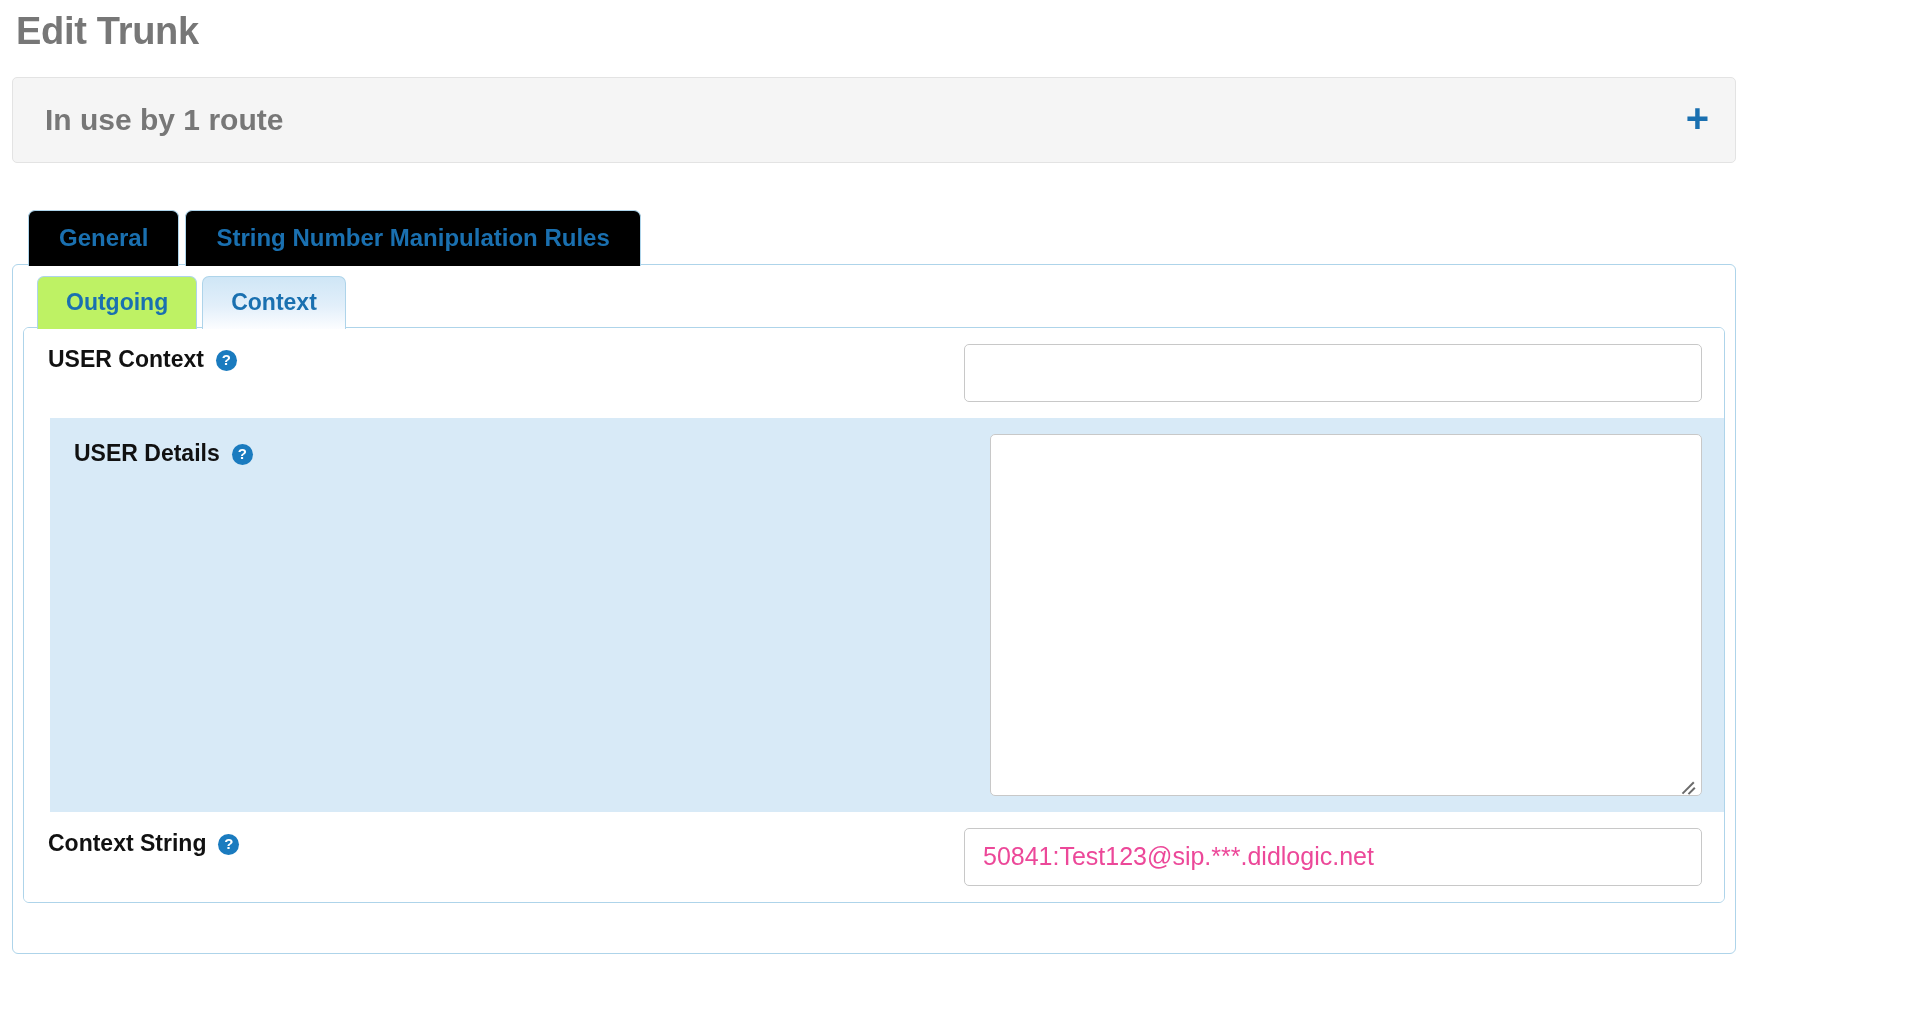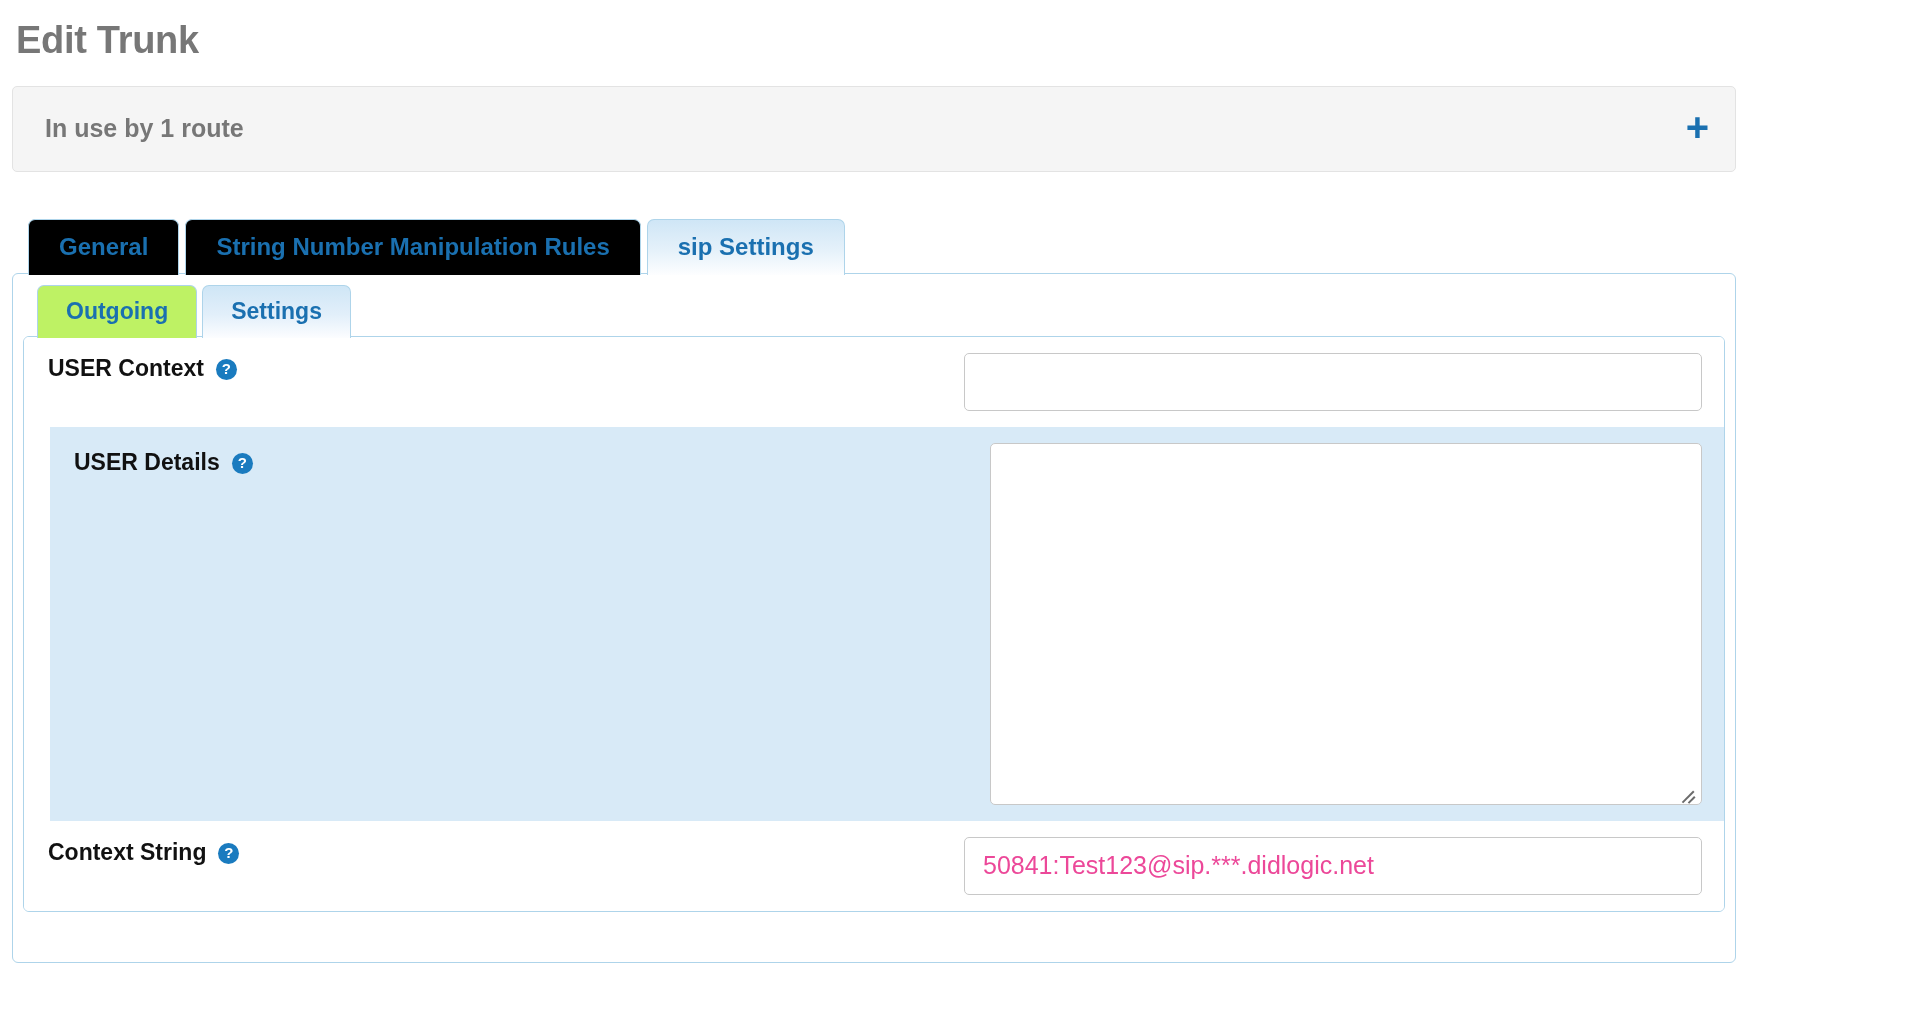--- a/index.html
+++ b/index.html
@@ -10,21 +10,21 @@
     height: 1030px;
     background: #ffffff;
     font-family: "Liberation Sans", sans-serif;
     overflow: hidden;
   }
 
   .page {
     position: relative;
     width: 1748px;
     height: 1030px;
-    padding: 12px 12px;
+    padding: 3px 12px;
   }
 
   
   .page-title {
     font-size: 38px;
     font-weight: bold;
     color: #777777;
     letter-spacing: -0.3px;
     padding: 8px 0 0 4px;
     margin: 0;
@@ -37,21 +37,21 @@
     height: 86px;
     background: #f5f5f5;
     border: 1px solid #e3e3e3;
     border-radius: 5px;
     display: flex;
     align-items: center;
     justify-content: space-between;
     padding: 0 26px 0 32px;
   }
   .usage-banner-text {
-    font-size: 25px;
+    font-size: 30px;
     font-weight: bold;
     color: #777777;
   }
   .plus-icon {
     color: #1a70b0;
     font-size: 40px;
     font-weight: bold;
     line-height: 1;
     cursor: pointer;
     user-select: none;
@@ -245,33 +245,30 @@
 
   <div class="tabs-wrap">
 
     <div class="tab-row">
       <div class="tab">
         <span>General</span>
       </div>
       <div class="tab">
         <span>String Number Manipulation Rules</span>
       </div>
-      <div class="tab active">
-        <span>sip Settings</span>
-      </div>
     </div>
 
     <div class="tab-panel">
 
       <div class="subtab-row">
         <div class="subtab">
           <span>Outgoing</span>
         </div>
         <div class="subtab active">
-          <span>Settings</span>
+          <span>Context</span>
         </div>
       </div>
 
       <div class="subtab-panel">
 
         <div class="form-row">
           <div class="row-label tight">
             <span>USER Context</span>
             <span class="help-icon">
                 <span>?</span>

